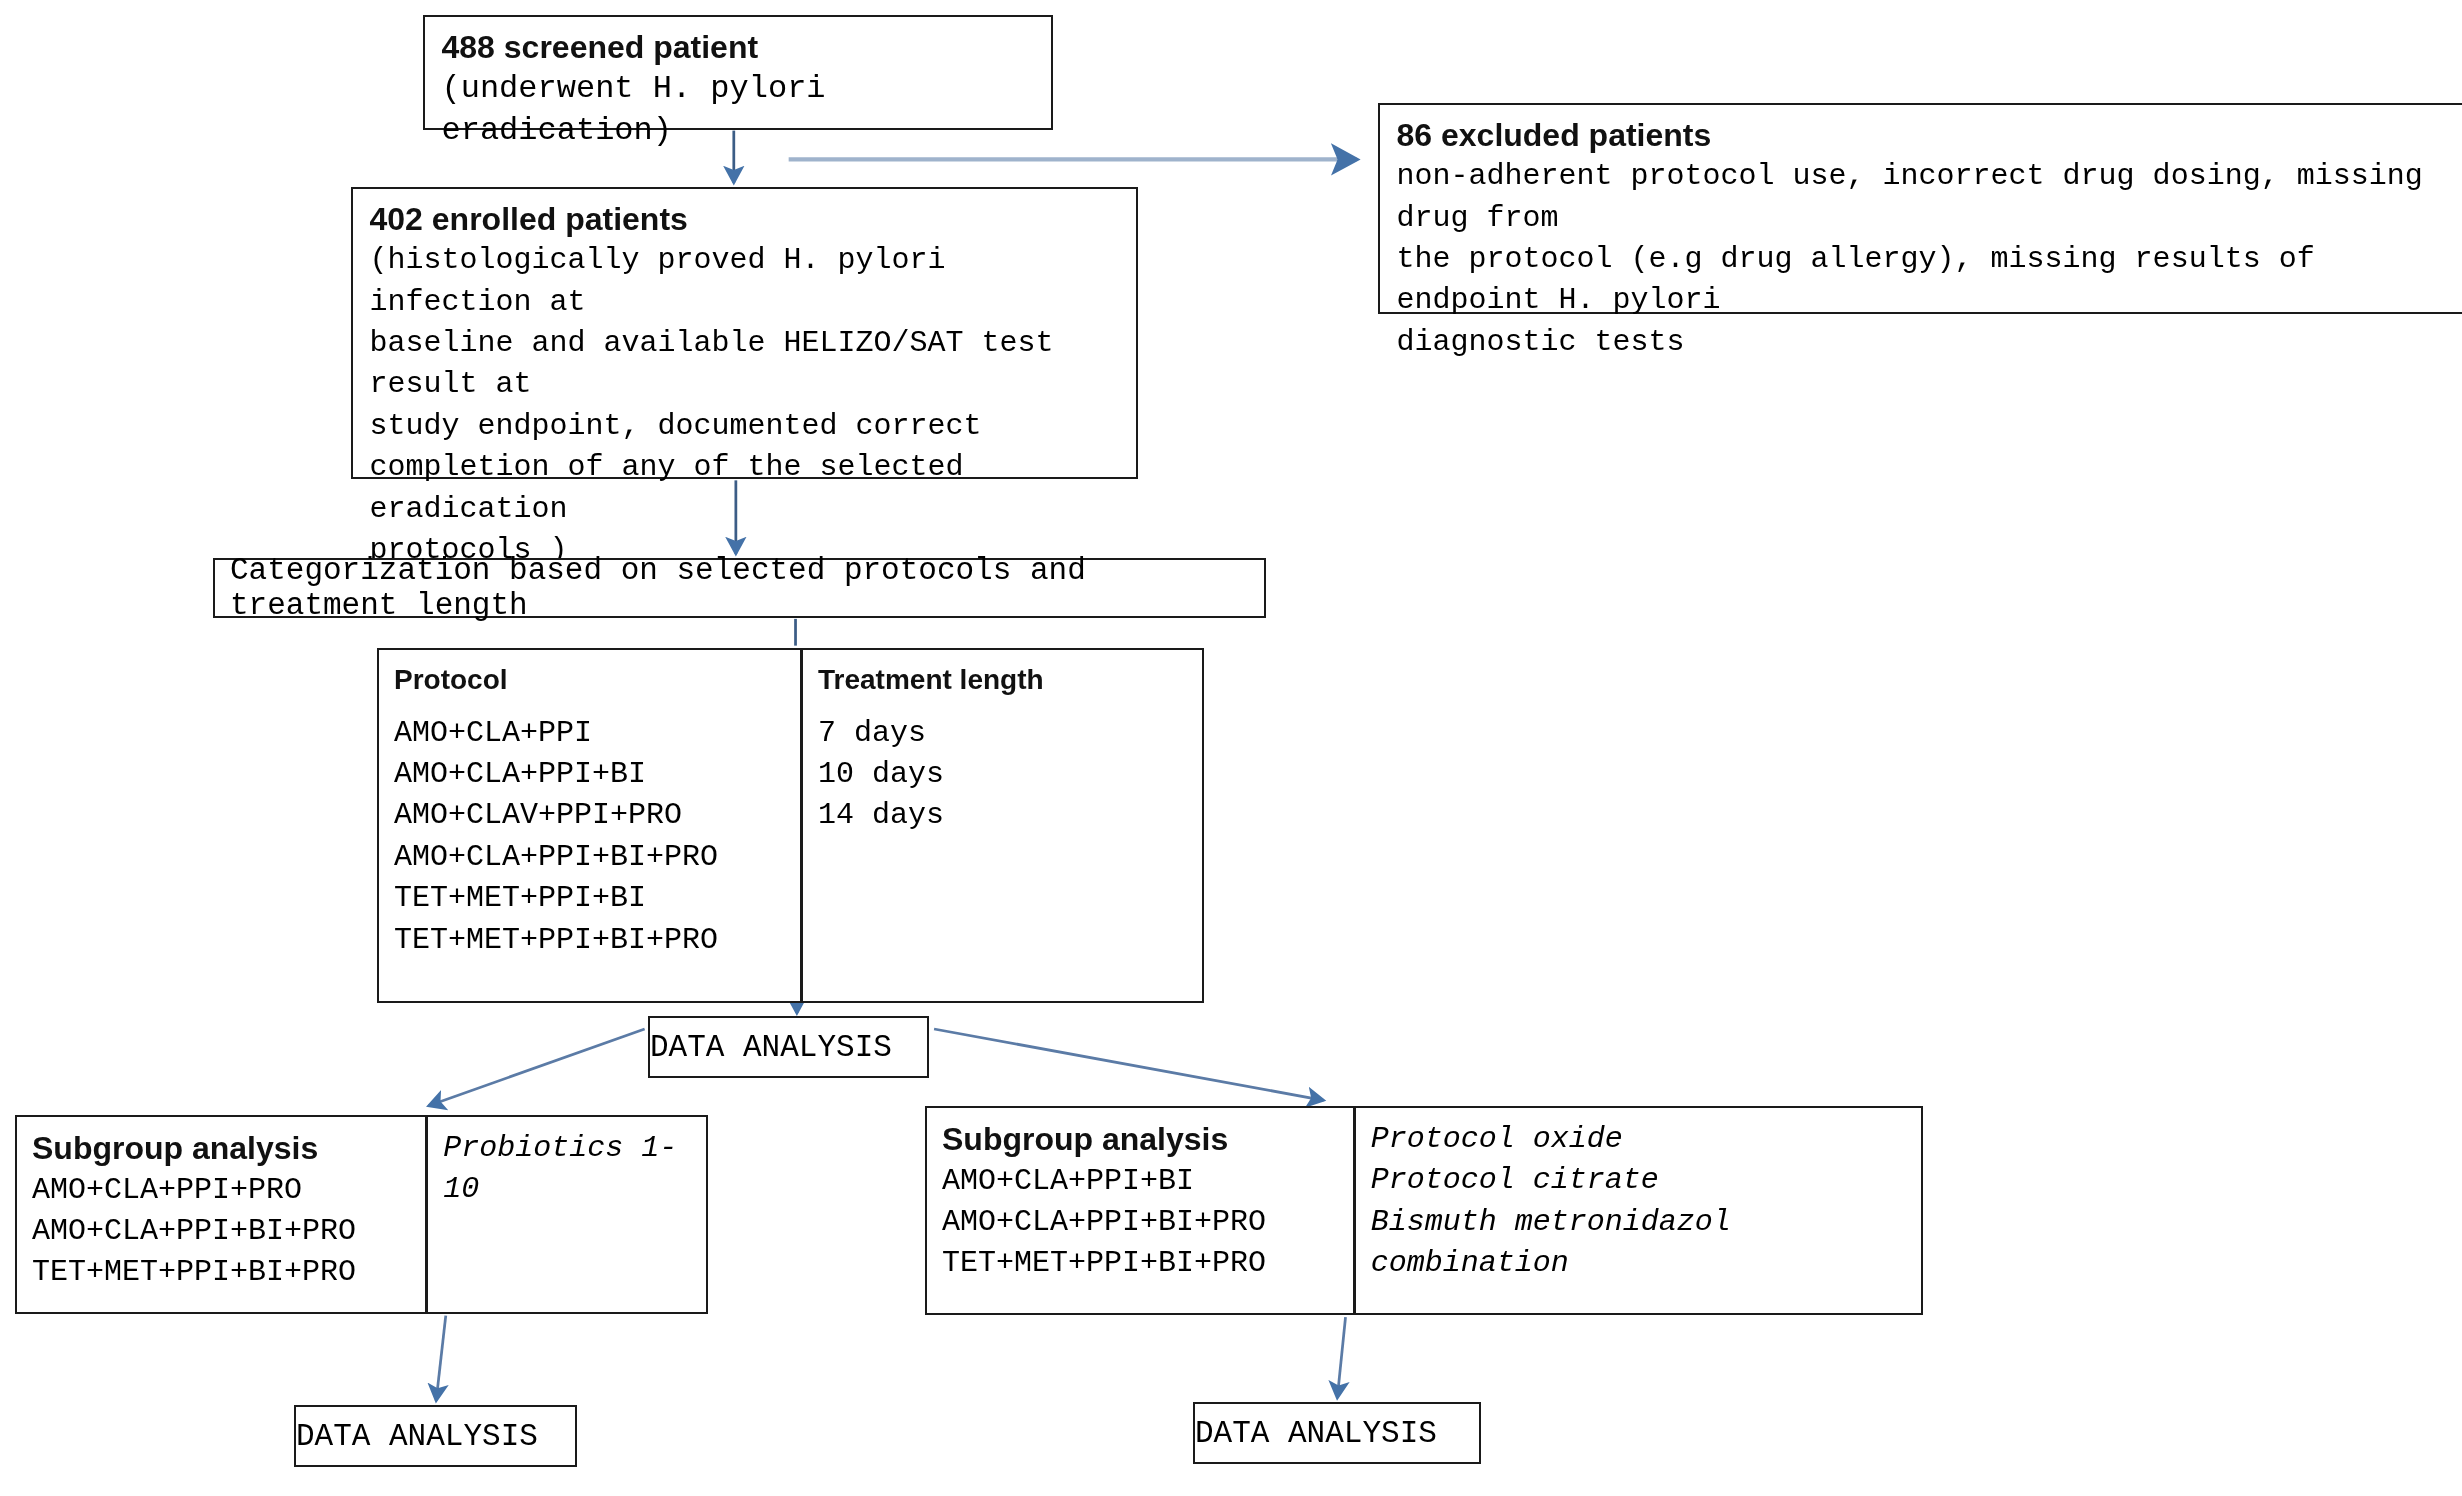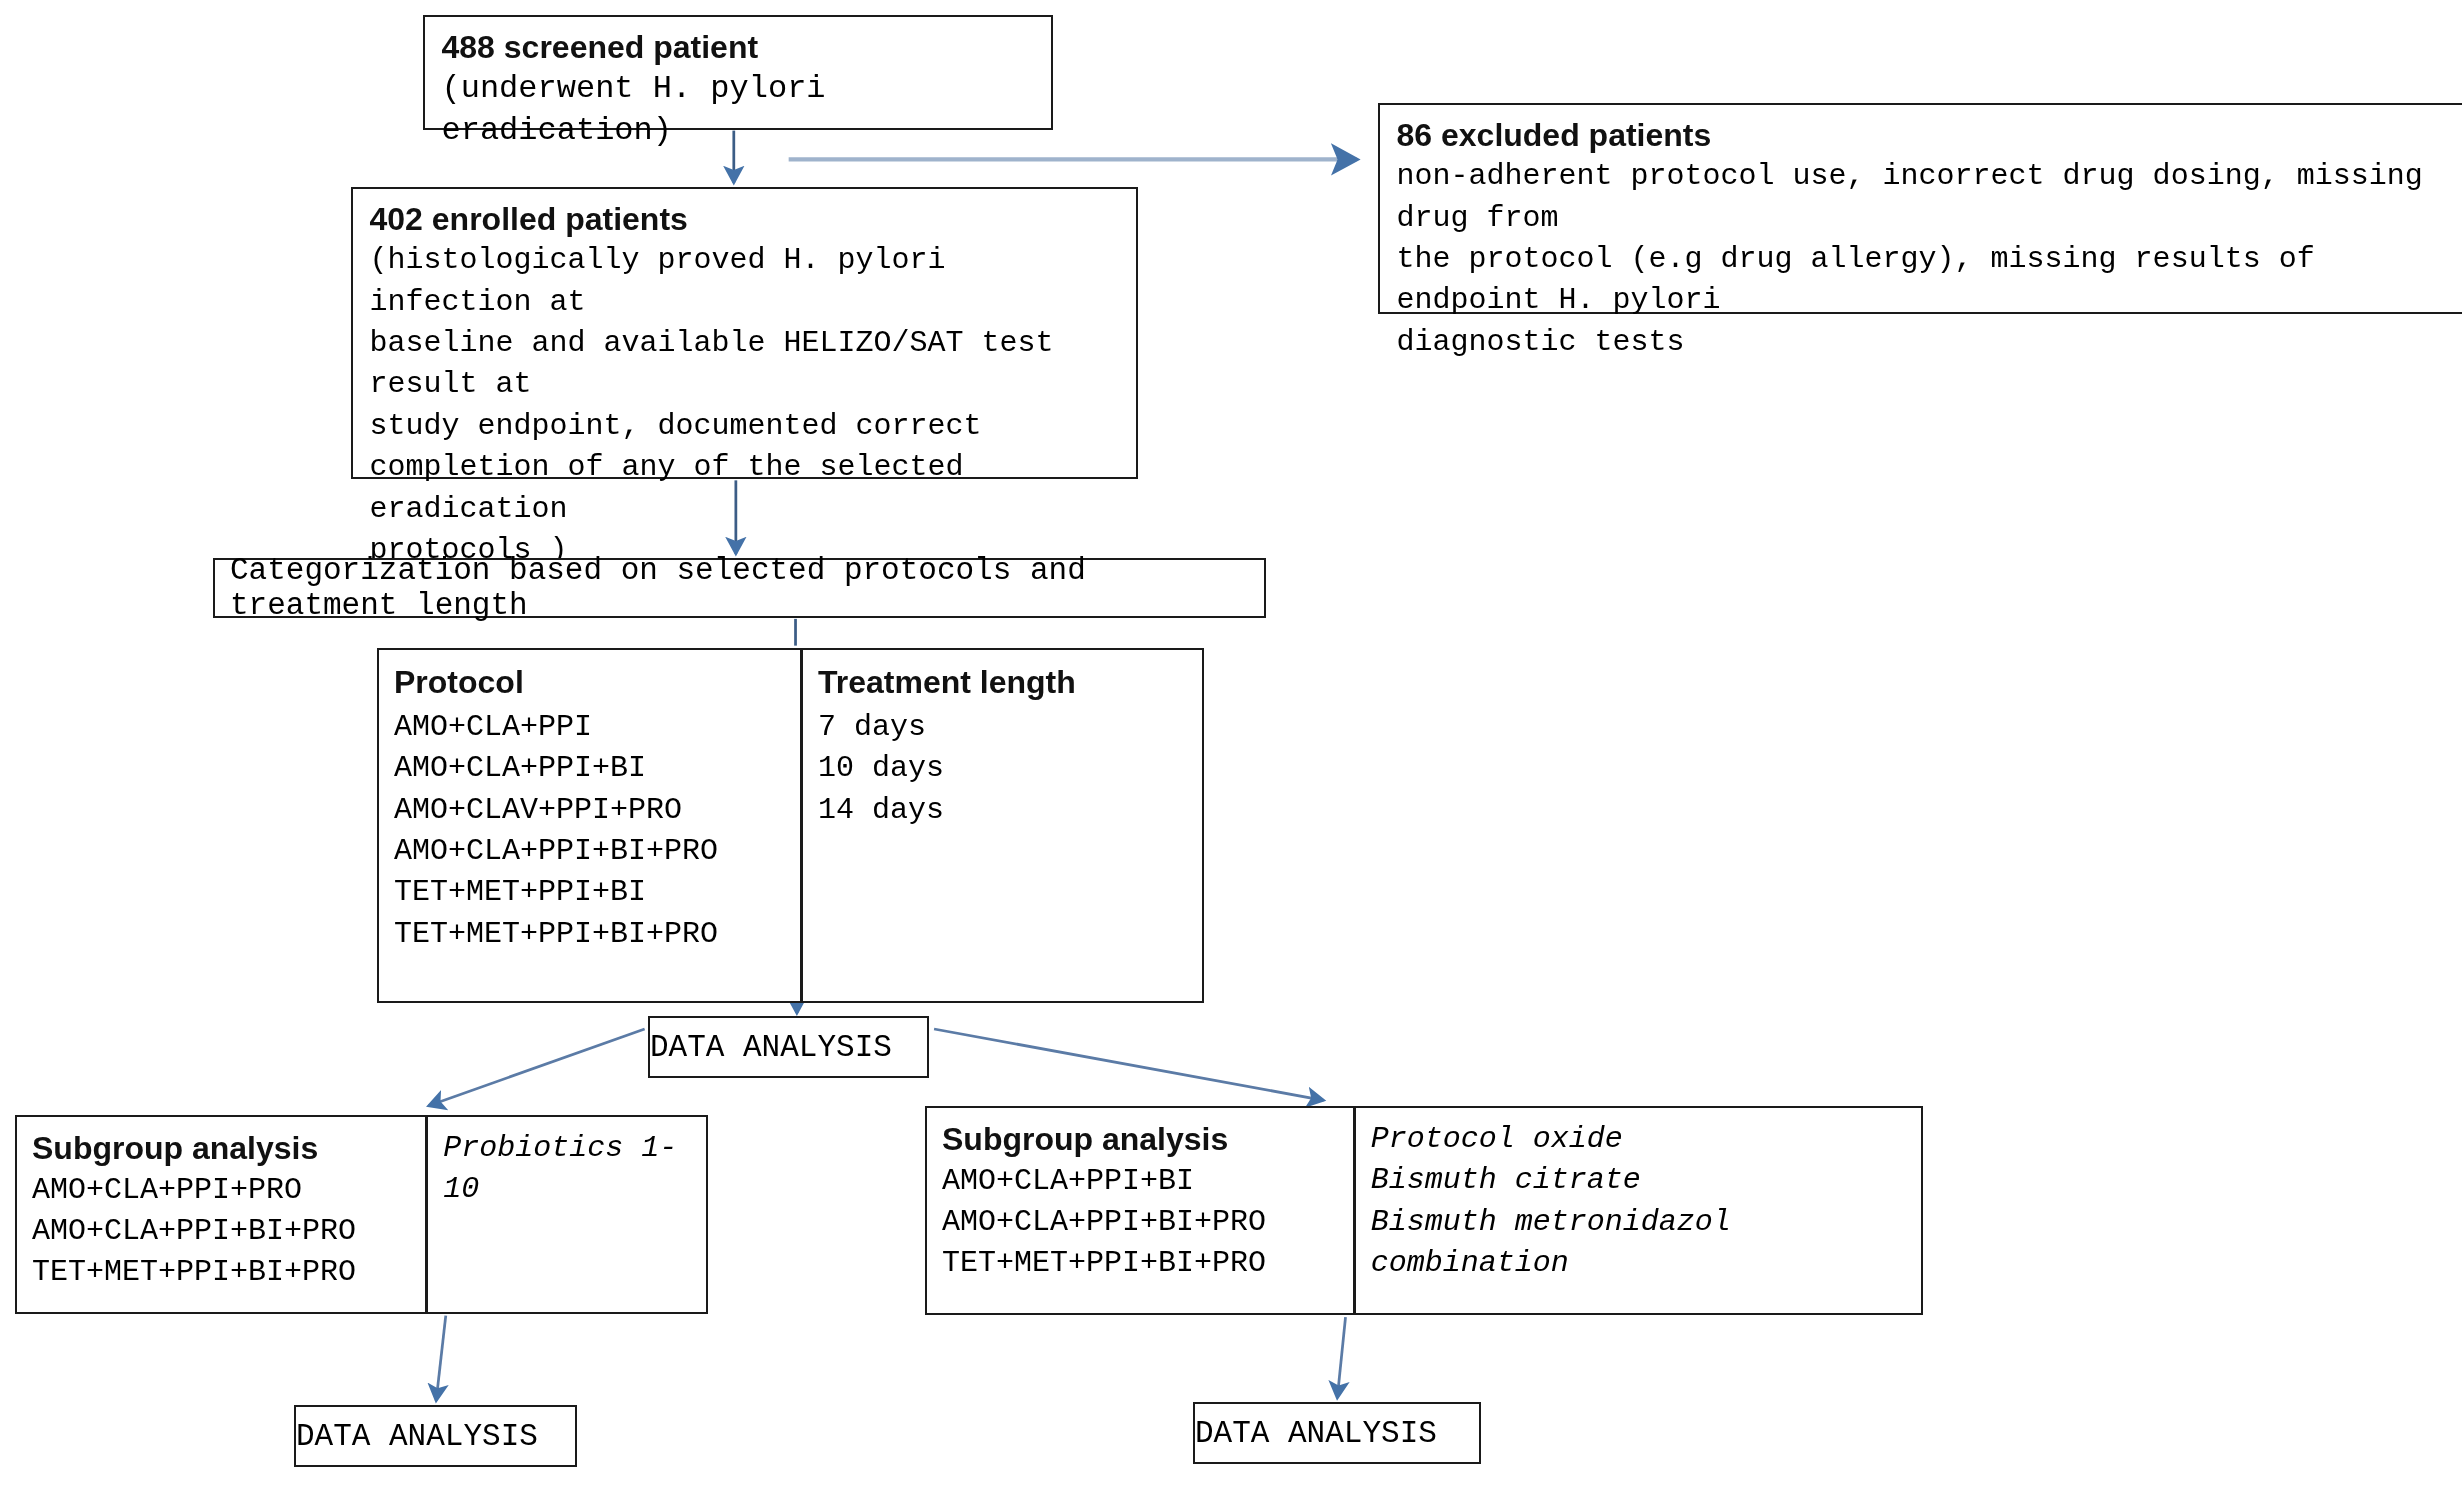--- a/index.html
+++ b/index.html
@@ -57,21 +57,21 @@
   #n-sub-right  { left: 925px; top: 1106px; width: 998px; height: 209px; }
   #n-da-left    { left: 294px;  top: 1405px; width: 283px;  height: 62px;  }
   #n-da-right   { left: 1193px; top: 1402px; width: 288px;  height: 62px;  }
 
   
   .tbl-wrap { display: flex; height: 100%; }
   .tbl-col  { box-sizing: border-box; padding: 12.3px 12.3px 6.9px 15px; }
   .tbl-col.left  { width: 424px; border-right: 3.4px solid #1a1a1a; }
   .tbl-col.right { flex: 1; }
   .tbl-col .ln { font-size: 30px; line-height: 1.38; }
-  .tbl-col .ttl { font-size: 32px; line-height: 1.30; margin-bottom: 3px; }
+  .tbl-col .ttl { font-size: 28px; line-height: 1.30; margin-bottom: 14px; }
 
   
   .sg-wrap { display: flex; height: 100%; }
   .sg-col { box-sizing: border-box; padding: 11px 11px 5.5px 15px; }
   .sg-left  { border-right: 3.4px solid #1a1a1a; }
   #n-sub-left  .sg-left  { width: 439px; }
   #n-sub-right .sg-left  { width: 456px; }
   .sg-col .ttl { font-size: 32px; line-height: 1.30; }
   .sg-col .ln  { font-size: 30px; line-height: 1.38; }
   .sg-col.italic .ln { font-style: italic; font-size: 30px; line-height: 1.38; }
@@ -192,21 +192,21 @@
   <div class="node" id="n-sub-right">
     <div class="sg-wrap">
       <div class="sg-col sg-left">
         <span class="ttl">Subgroup analysis</span>
         <span class="ln">AMO+CLA+PPI+BI</span>
         <span class="ln">AMO+CLA+PPI+BI+PRO</span>
         <span class="ln">TET+MET+PPI+BI+PRO</span>
       </div>
       <div class="sg-col italic">
         <span class="ln">Protocol oxide</span>
-        <span class="ln">Bismuth citrate</span>
+        <span class="ln">Protocol citrate</span>
         <span class="ln">Bismuth metronidazol combination</span>
       </div>
     </div>
   </div>
 
   <div class="node" id="n-da-left">
     <div class="center-box mid">
       <span class="ln">DATA ANALYSIS</span>
     </div>
   </div>

